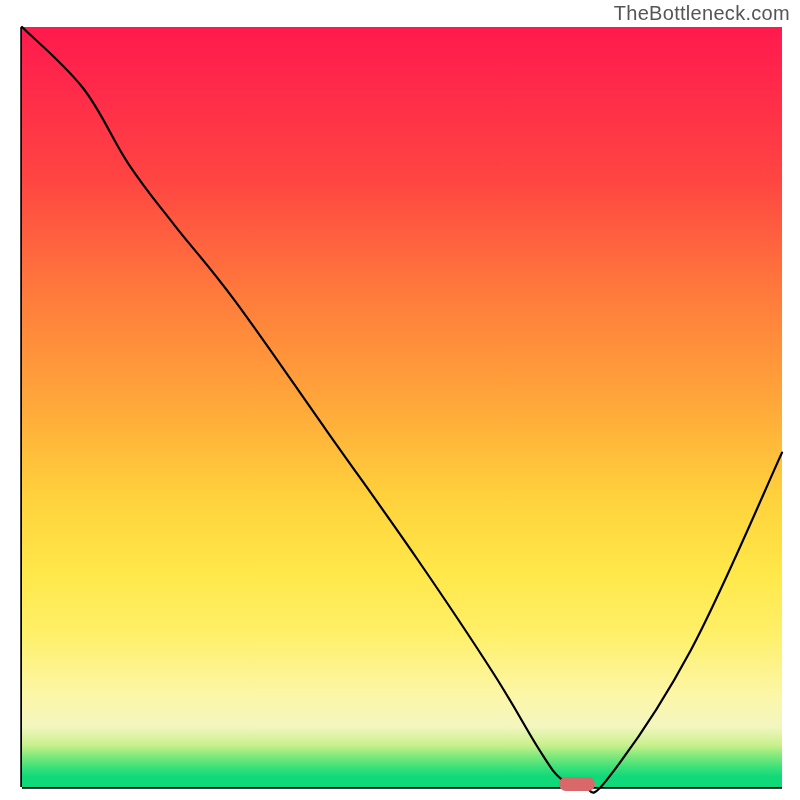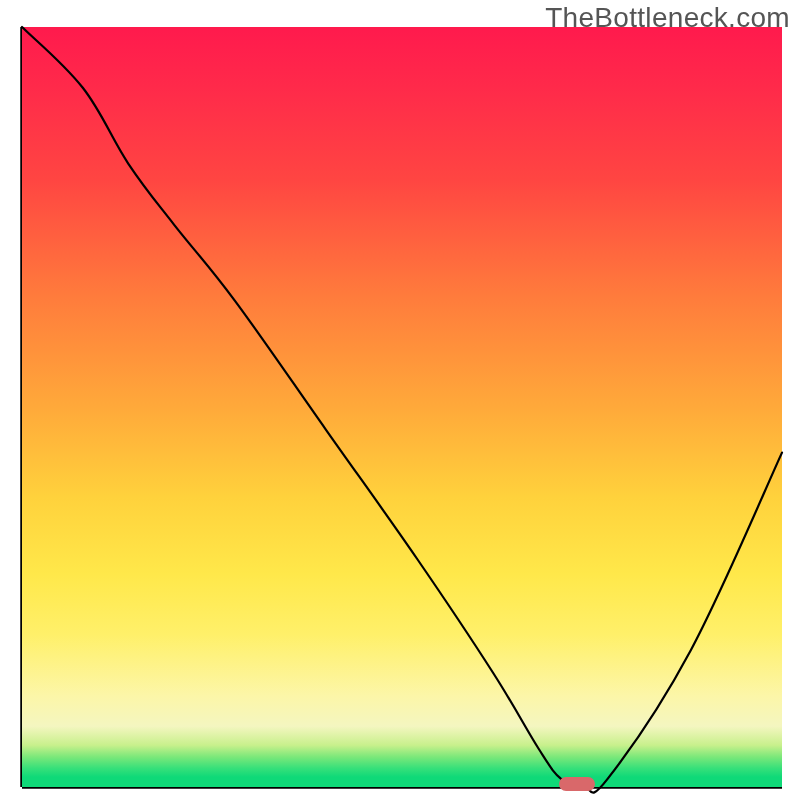--- a/index.html
+++ b/index.html
@@ -8,21 +8,21 @@
     height: 800px;
     background: #fff;
     position: relative;
     font-family: Arial, sans-serif;
   }
   .watermark {
     position: absolute;
     top: 2px;
     right: 10px;
     color: #555;
-    font-size: 28px;
+    font-size: 20px;
     font-weight: 500;
     letter-spacing: 0.3px;
   }
   .chart-area {
     position: absolute;
     left: 22px;
     top: 27px;
     width: 760px;
     height: 760px;
   }

